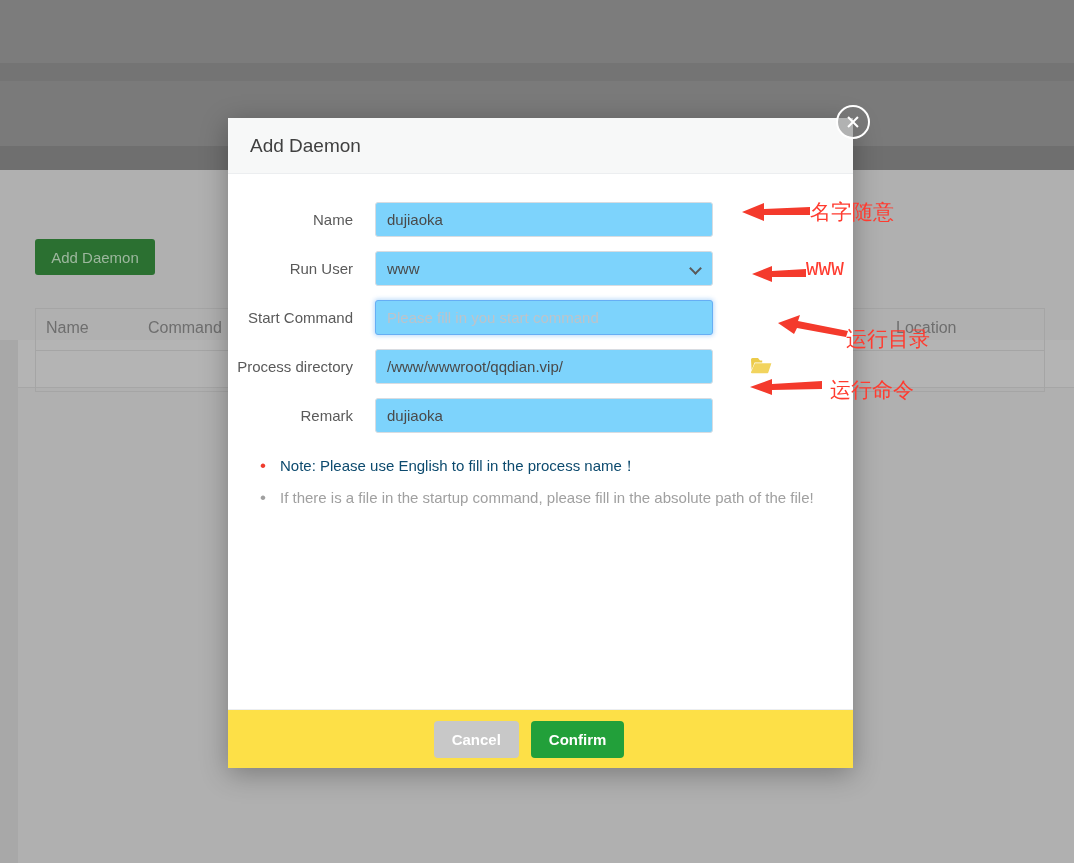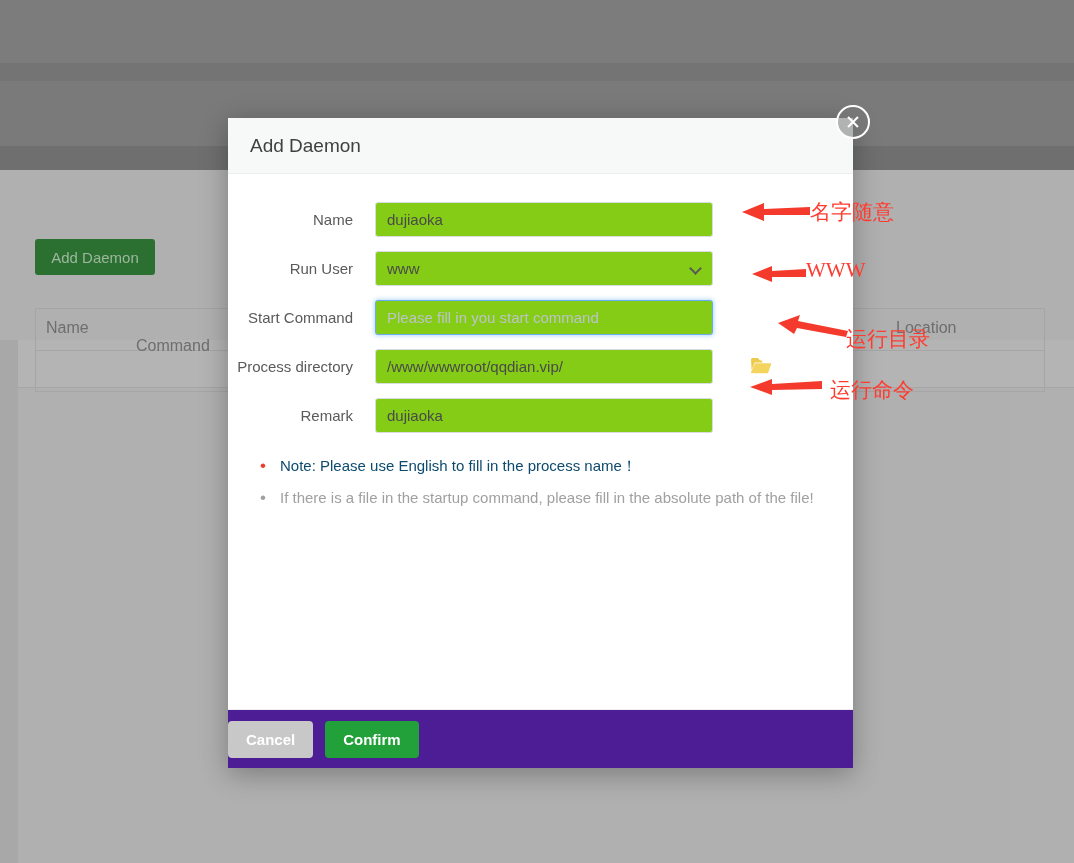--- a/index.html
+++ b/index.html
@@ -76,21 +76,21 @@
     width: 1010px; height: 84px;
     border: 1px solid #a5a5a5;
   }
   #bg-table-head {
     position: absolute; left: 0; top: 0; width: 100%; height: 42px;
     border-bottom: 1px solid #a5a5a5;
     color: #6e6e6e; font-size: 16px;
   }
   #bg-table-head span { position: absolute; top: 10px; }
   .bg-th-name { left: 10px; }
-  .bg-th-cmd  { left: 100px; margin-top: 18px; }
+  .bg-th-cmd  { left: 112px; }
   .bg-th-loc  { left: 860px; }
 
   
   #modal {
     position: absolute;
     left: 228px; top: 118px;
     width: 625px; height: 650px;
     background: #ffffff;
     box-shadow: 0 6px 26px rgba(0,0,0,0.30);
   }
@@ -136,21 +136,21 @@
     font-size: 15px;
     color: #5a5a5a;
   }
   .form-control {
     width: 338px; height: 35px;
     border: 1px solid #d8dce1;
     border-radius: 3px;
     padding: 0 11px;
     font-size: 15px;
     color: #4a4a4a;
-    background: #84cc16;
+    background: #7dd3fc;
     outline: none;
     font-family: "Liberation Sans", sans-serif;
   }
   .form-control::placeholder { color: #bdc3c9; }
   .form-control.focused {
     border-color: #66aef4;
     box-shadow: 0 0 4px 1px rgba(102,174,244,0.45);
   }
   select.form-control {
     appearance: none; -webkit-appearance: none;
@@ -187,23 +187,23 @@
     content: "•";
     position: absolute; left: -20px; top: 0;
     font-size: 17px;
   }
   #notes li.note-red { color: #0c4a6e; }
   #notes li.note-red::before { color: #ef3b2d; }
 
   #modal-footer {
     position: absolute; left: 0; bottom: 0;
     width: 100%; height: 59px;
-    background: #4c1d95;
+    background: #fde047;
     border-top: 1px solid #eceef0;
-    display: flex; align-items: center; justify-content: flex-start;
+    display: flex; align-items: center; justify-content: center;
     padding-right: 23px;
     gap: 12px;
   }
   .btn {
     border: none; border-radius: 4px;
     font-size: 15px; font-weight: bold;
     color: #ffffff;
     padding: 0 18px; height: 37px;
     cursor: pointer;
     font-family: "Liberation Sans", sans-serif;
@@ -214,21 +214,21 @@
   
   #annotations {
     position: absolute; inset: 0;
     pointer-events: none;
   }
   .anno-text {
     position: absolute;
     color: #ff3b2f;
     font-size: 21px;
     white-space: nowrap;
-    font-family: Liberation Serif, serif;
+    font-family: Liberation Mono, monospace;
   }
   .anno-arrow { position: absolute; }
 </style>
 </head>
 <body>
 
 <div id="backdrop">
   <div id="bg-topbar"></div>
   <div id="bg-subbar"></div>
   <div id="bg-searchband">

